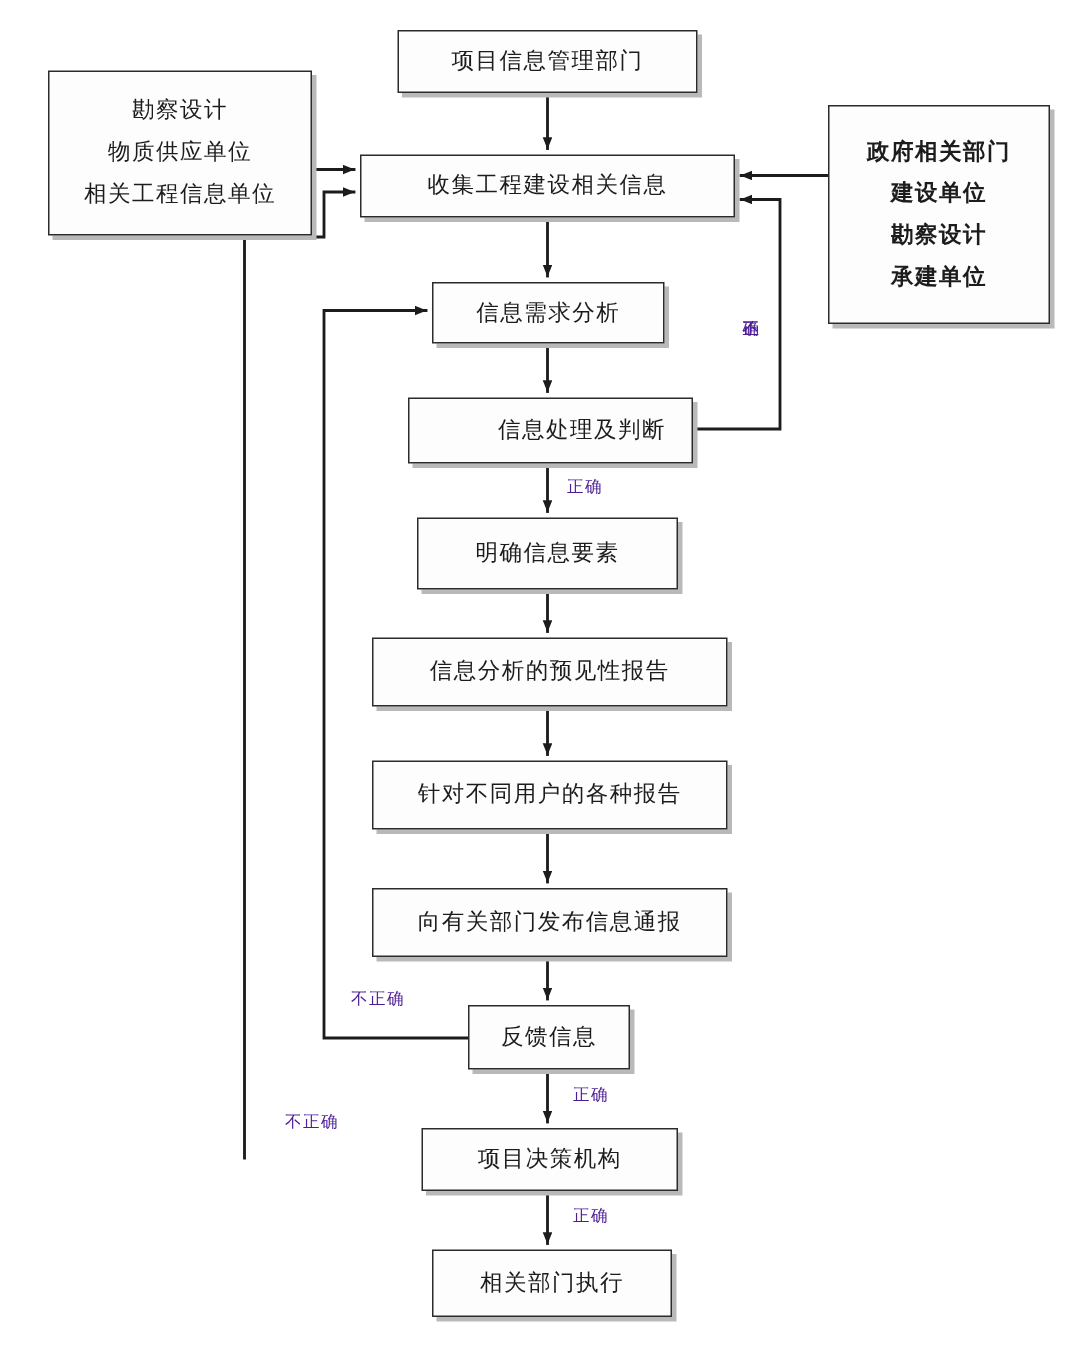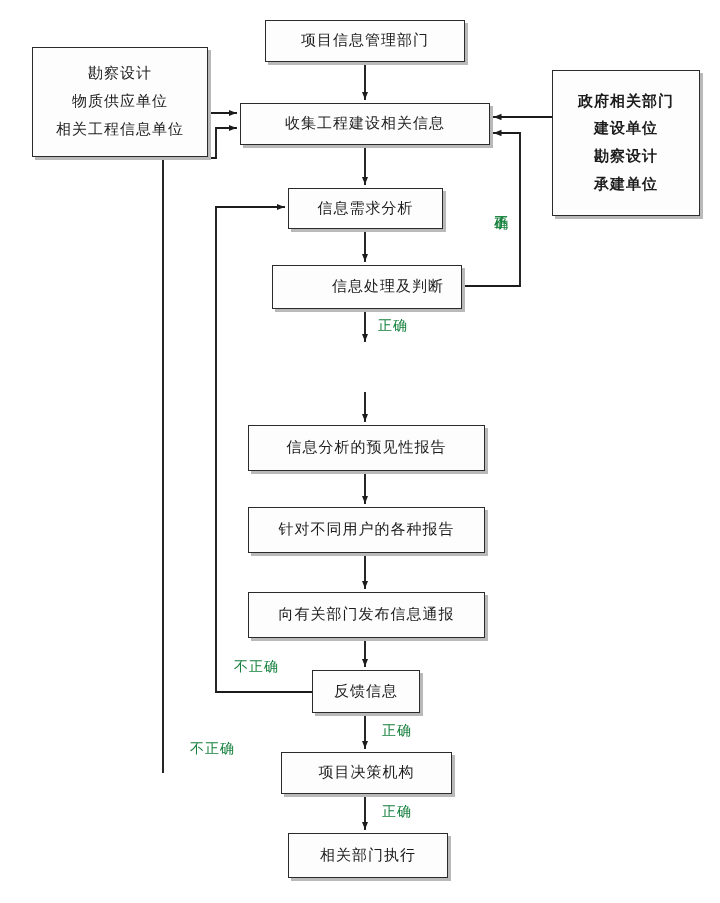--- a/index.html
+++ b/index.html
@@ -56,22 +56,22 @@
   }
   .node.multi.left-block .line {
     text-align: center;
   }
   .node.multi.right-block {
     align-items: center;
     font-weight: bold;
   }
   .edge-label {
     position: absolute;
-    color: #15803d;
-    font-size: 14px;
+    color: #4c1d95;
+    font-size: 11px;
     letter-spacing: 1px;
     white-space: nowrap;
     z-index: 3;
     background: transparent;
   }
   .edge-label.vertical {
     writing-mode: vertical-rl;
     text-orientation: upright;
     letter-spacing: 0px;
     line-height: 1.05;
@@ -145,20 +145,23 @@
   </div>
 
   <div class="node" style="left:288px; top:188px; width:155px; height:41px;">
     <span class="line">信息需求分析</span>
   </div>
 
   <div class="node" style="left:272px; top:265px; width:190px; height:44px;padding-left:42px;">
     <span class="line">信息处理及判断</span>
   </div>
 
+  <div class="node" style="left:278px; top:345px; width:174px; height:48px;">
+    <span class="line">明确信息要素</span>
+  </div>
 
   <div class="node" style="left:248px; top:425px; width:237px; height:46px;">
     <span class="line">信息分析的预见性报告</span>
   </div>
 
   <div class="node" style="left:248px; top:507px; width:237px; height:46px;">
     <span class="line">针对不同用户的各种报告</span>
   </div>
 
   <div class="node" style="left:248px; top:592px; width:237px; height:46px;">

